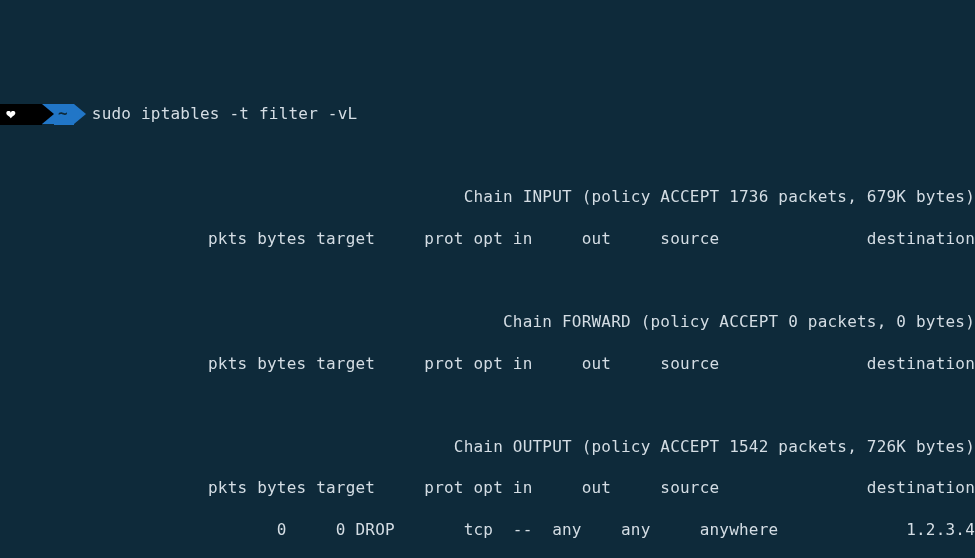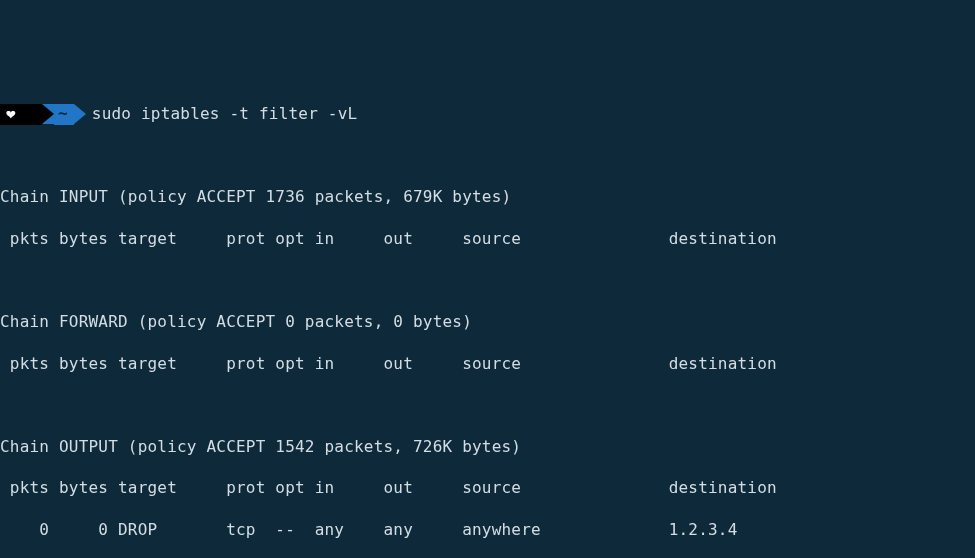--- a/index.html
+++ b/index.html
@@ -8,21 +8,21 @@
     color: #d4dde4;
     font-family: "DejaVu Sans Mono", "Liberation Mono", Consolas, monospace;
     font-size: 16px;
     line-height: 1.3;
     width: 975px;
     height: 558px;
     overflow: hidden;
     white-space: pre;
     letter-spacing: 0.2px;
   }
-  .line { display: block; height: 20.8px; }
+  .line { display: block; height: 20.8px; text-align: right; }
   .prompt-line { display: flex; align-items: center; height: 20.8px; }
   .heart {
     display: inline-block;
     background: #000;
     color: #fff;
     width: 42px;
     height: 100%;
     text-align: left;
     padding-left: 6px;
     line-height: 20.8px;

